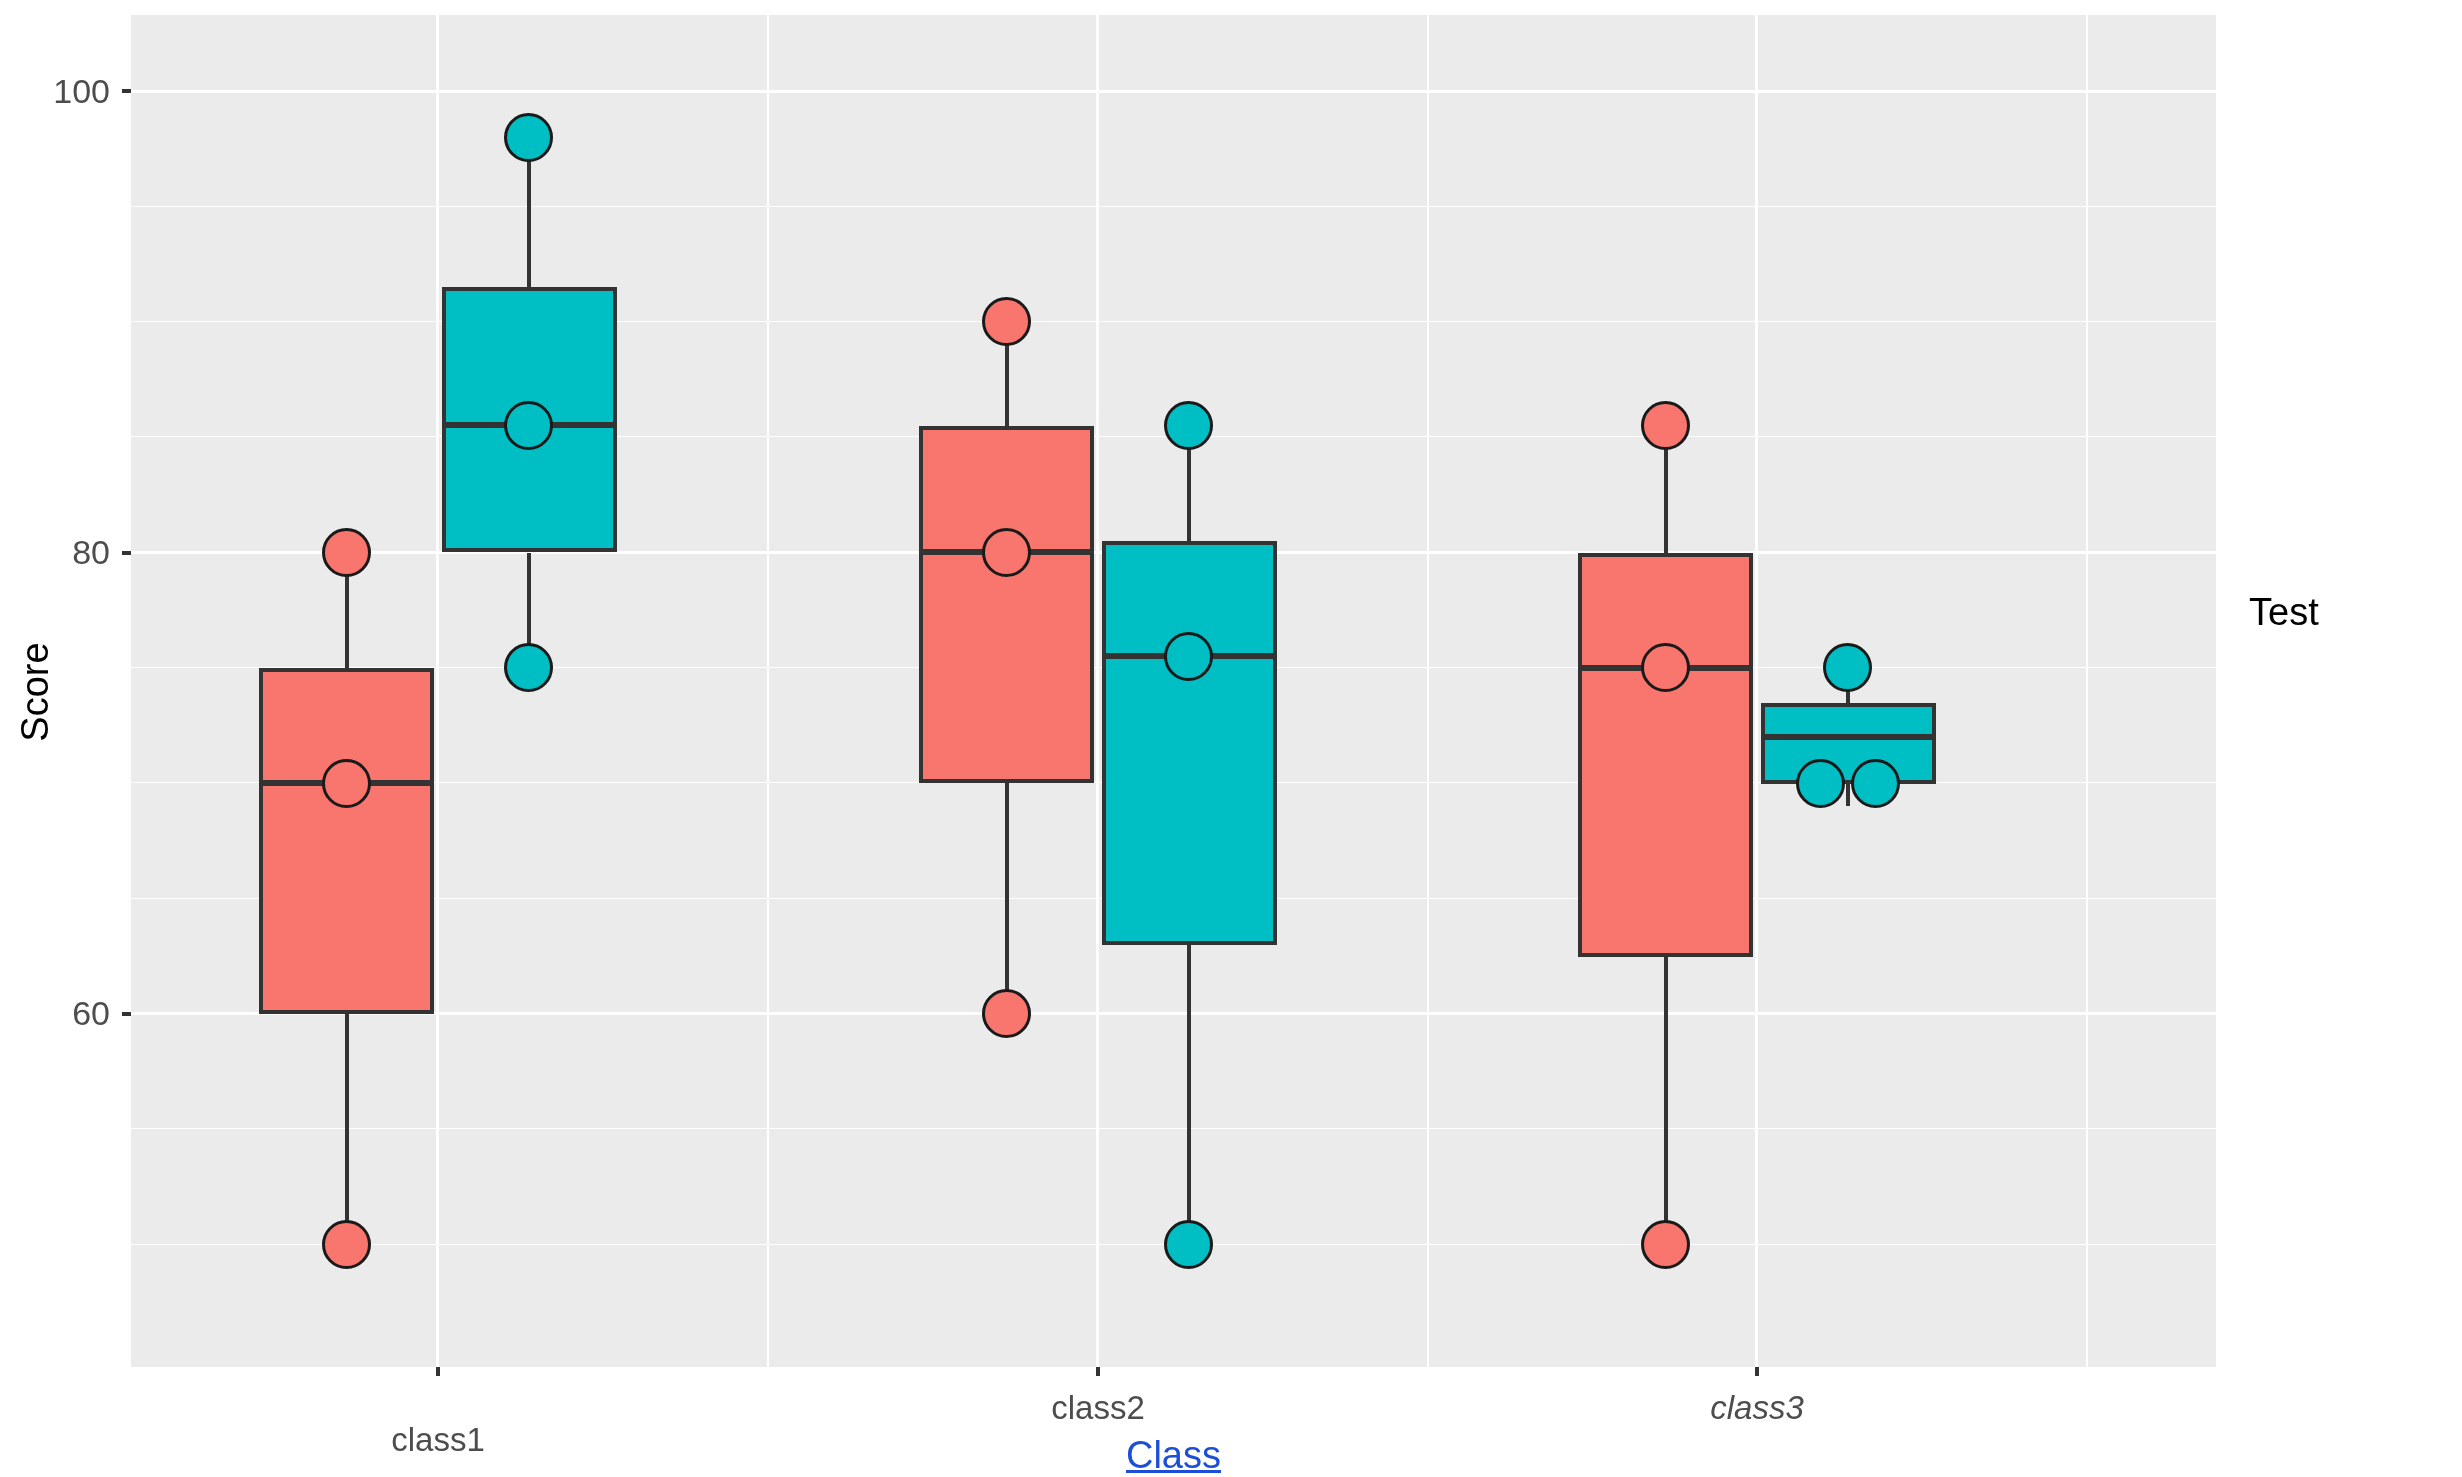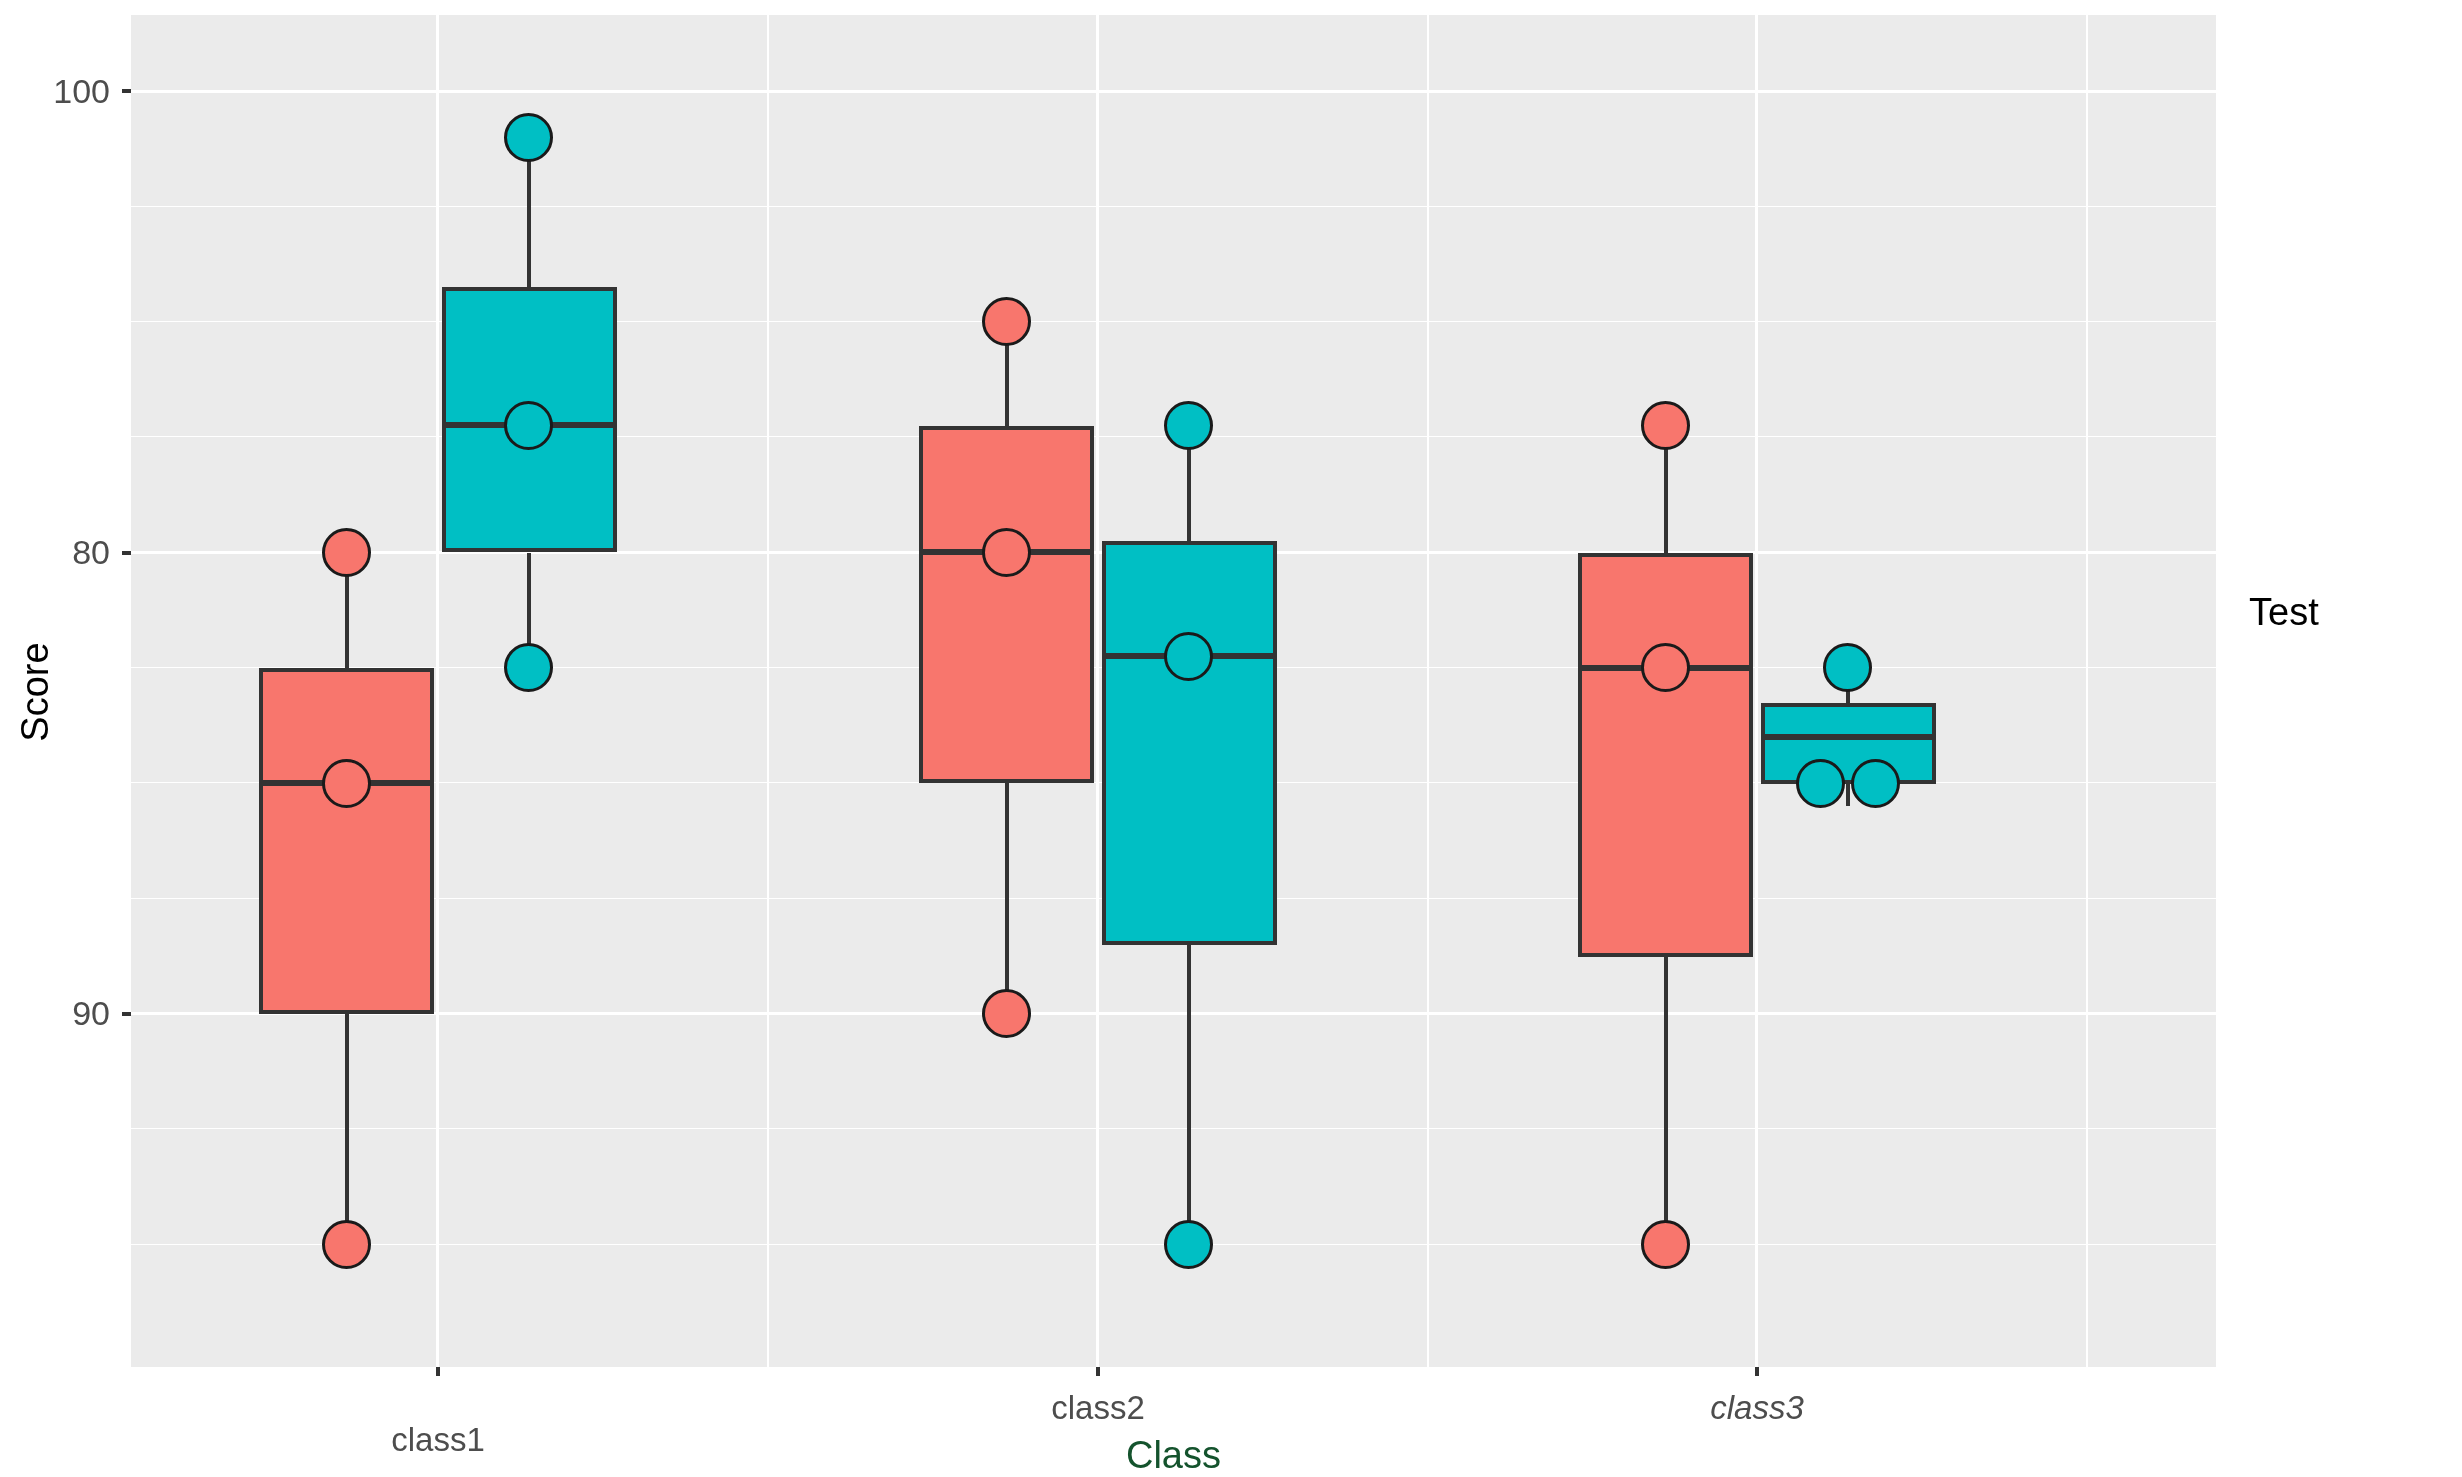--- a/index.html
+++ b/index.html
@@ -106,23 +106,24 @@
     width: 4.1px;
     height: 9px;
     background: #333333;
   }
   #x-axis-title {
     position: absolute;
     left: 131px;
     width: 2085px;
     top: 1436px;
     text-align: center;
-    color: #14532d;
+    color: #1d4ed8;
     font-size: 38px;
     line-height: 38px;
+    text-decoration: underline;
   }
   #y-axis-title {
     position: absolute;
     left: -64px;
     top: 673px;
     width: 197px;
     text-align: center;
     color: #000000;
     font-size: 38px;
     line-height: 38px;
@@ -272,21 +273,21 @@
         <div class="point second" style="left: 1665px; top: 744px; width: 49px; height: 49px;"></div>
         <div class="point second" style="left: 1720px; top: 744px; width: 49px; height: 49px;"></div>
       </div>
   </div>
 
   <div id="y-axis">
       <div class="ytick-label" style="right: 2352px; top: 74px;">100</div>
       <div class="ytick-mark" style="left: 122px; top: 89px;"></div>
       <div class="ytick-label" style="right: 2352px; top: 535px;">80</div>
       <div class="ytick-mark" style="left: 122px; top: 551px;"></div>
-      <div class="ytick-label" style="right: 2352px; top: 996px;">90</div>
+      <div class="ytick-label" style="right: 2352px; top: 996px;">60</div>
       <div class="ytick-mark" style="left: 122px; top: 1012px;"></div>
     </div>
   <div id="y-axis-title">Score</div>
 
   <div id="x-axis">
       <div class="xtick-mark" style="left: 436px; top: 1367px;"></div>
       <div class="xtick-label" style="left: 274px; width: 328px; top: 1391px; margin-top: 32px;">class1</div>
       <div class="xtick-mark" style="left: 1096px; top: 1367px;"></div>
       <div class="xtick-label" style="left: 934px; width: 328px; top: 1391px;">class2</div>
       <div class="xtick-mark" style="left: 1755px; top: 1367px;"></div>

